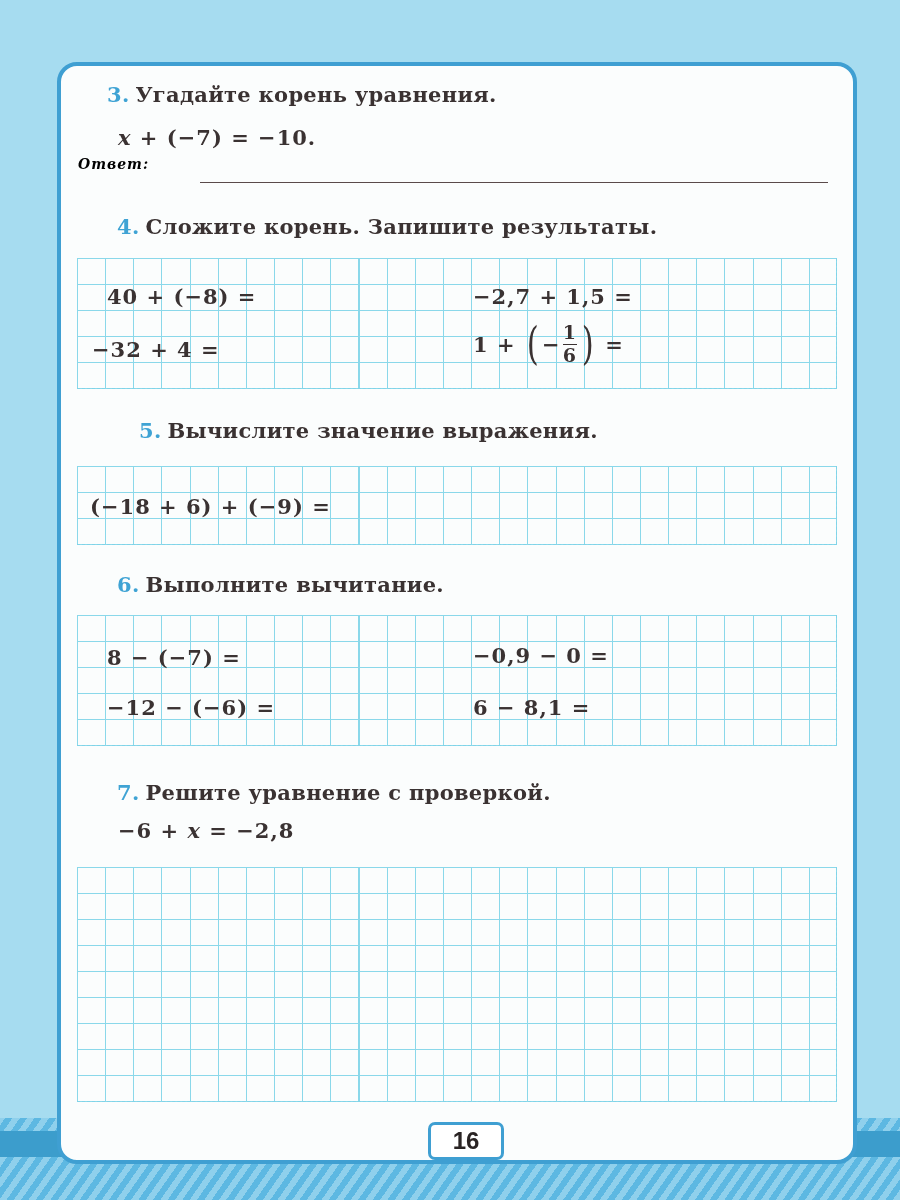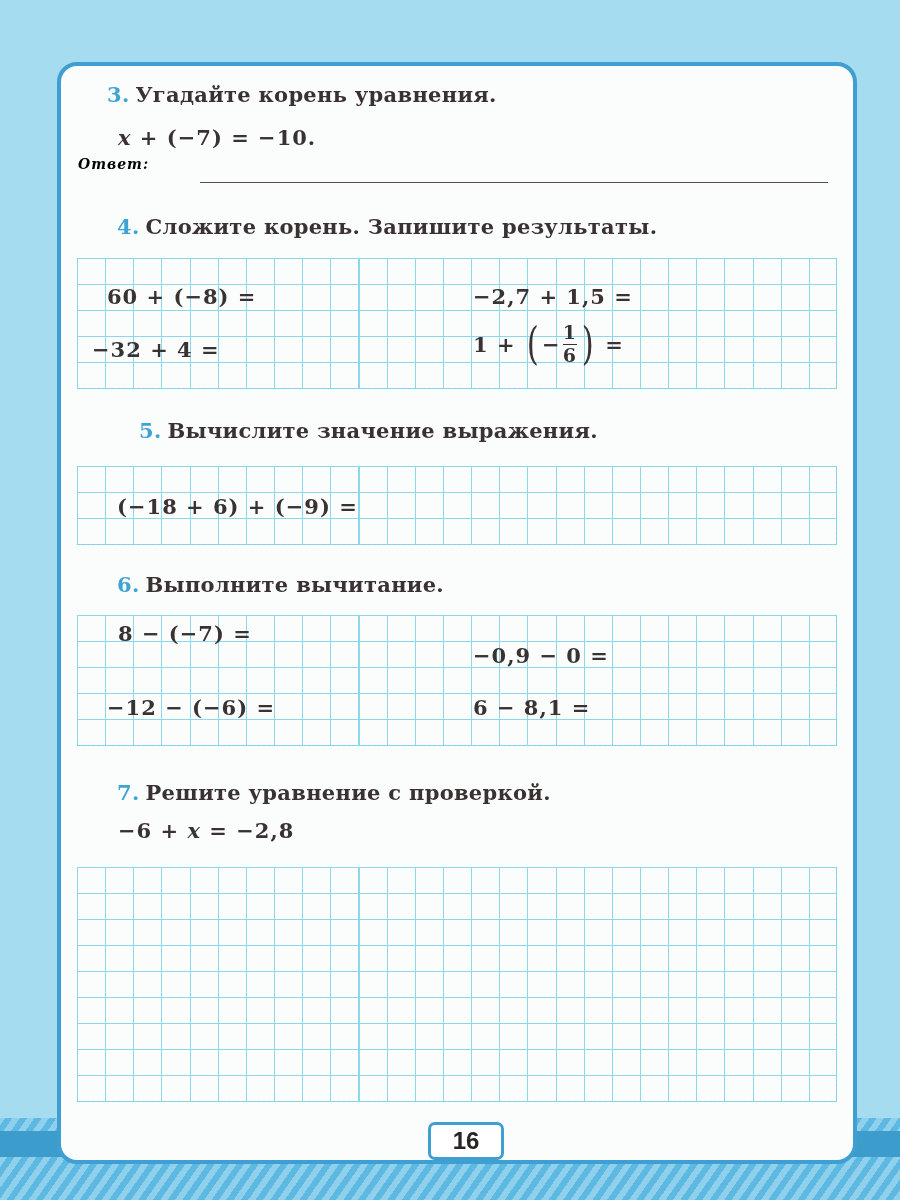--- a/index.html
+++ b/index.html
@@ -77,47 +77,47 @@
 <div class="eq" style="left:118px; top:125px;">
   <i>x</i><span> + (−7) = −10.</span>
 </div>
 <div class="answer-label">Ответ:</div>
 <div class="answer-line"></div>
 
 <div class="task-head" style="left:117px; top:214px;">
   <span class="num">4.</span><span>Сложите корень. Запишите результаты.</span>
 </div>
 <div class="grid" style="top:258px; height:131px;"></div>
-<div class="eq" style="left:107px; top:284px;">60 + (−8) =</div>
+<div class="eq" style="left:107px; top:284px;">40 + (−8) =</div>
 <div class="eq" style="left:92px; top:337px;">−32 + 4 =</div>
 <div class="eq" style="left:473px; top:284px;">−2,7 + 1,5 =</div>
 <div class="eq" style="left:473px; top:322px; display:flex; align-items:center;">
   <span style="white-space:pre;">1 + </span>
   <span class="paren">(</span>
   <span>−</span>
   <span class="frac">
     <span>1</span>
     <span class="bar"></span>
     <span>6</span>
   </span>
   <span class="paren">)</span>
   <span style="white-space:pre;"> =</span>
 </div>
 
 <div class="task-head" style="left:117px; top:418px;margin-left:22px;">
   <span class="num">5.</span><span>Вычислите значение выражения.</span>
 </div>
 <div class="grid" style="top:466px; height:79px;"></div>
-<div class="eq" style="left:117px; top:494px;">(−18 + 6) + (−9) =</div>
+<div class="eq" style="left:90px; top:494px;">(−18 + 6) + (−9) =</div>
 
 <div class="task-head" style="left:117px; top:572px;">
   <span class="num">6.</span><span>Выполните вычитание.</span>
 </div>
 <div class="grid" style="top:615px; height:131px;"></div>
-<div class="eq" style="left:107px; top:621px;padding-left:11px;">8 − (−7) =</div>
+<div class="eq" style="left:107px; top:645px;">8 − (−7) =</div>
 <div class="eq" style="left:107px; top:695px;">−12 − (−6) =</div>
 <div class="eq" style="left:473px; top:643px;">−0,9 − 0 =</div>
 <div class="eq" style="left:473px; top:695px;">6 − 8,1 =</div>
 
 <div class="task-head" style="left:117px; top:780px;">
   <span class="num">7.</span><span>Решите уравнение с проверкой.</span>
 </div>
 <div class="eq" style="left:118px; top:818px;">
   <span style="white-space:pre;">−6 + </span><i>x</i><span style="white-space:pre;"> = −2,8</span>
 </div>

